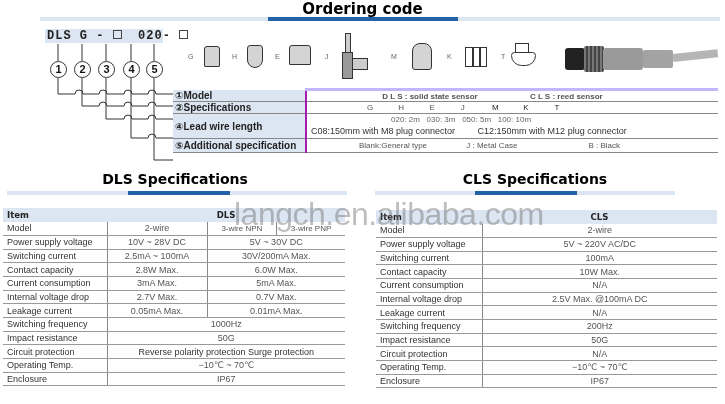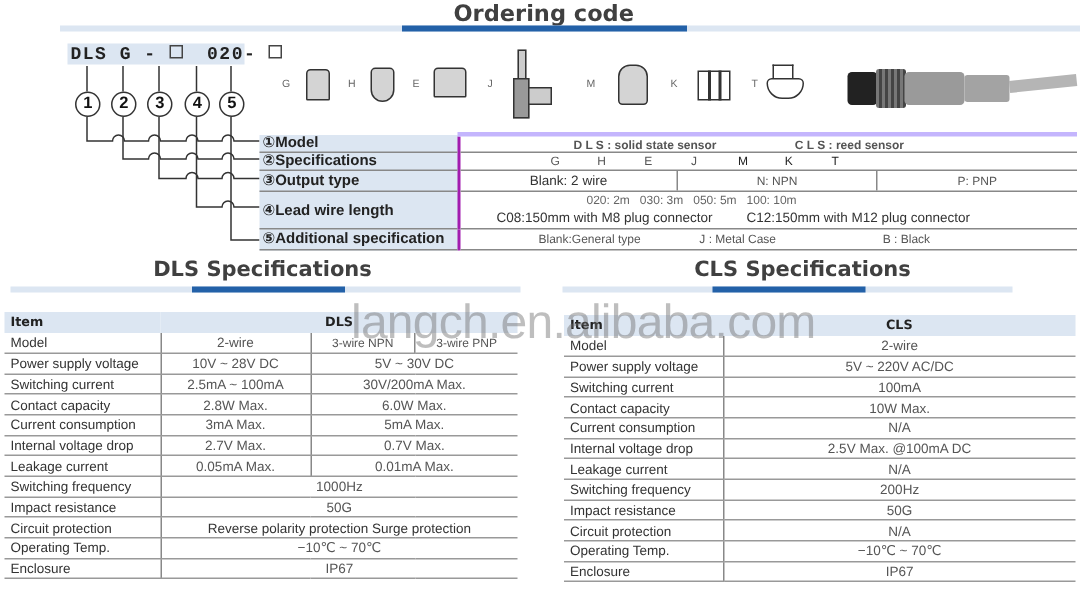--- a/index.html
+++ b/index.html
@@ -1,20 +1,20 @@
 <!DOCTYPE html>
 <html><head>
 <meta charset="utf-8">
 <style>
   * { box-sizing: border-box; margin: 0; padding: 0; }
   html, body { width: 725px; height: 404px; background: #ffffff; overflow: hidden; }
   body { position: relative; font-family: "Liberation Sans", "DejaVu Sans", sans-serif; color: #333; }
 
   .title-block { position: absolute; text-align: center; }
-  .title-text { font-family: "DejaVu Sans", sans-serif; font-weight: bold; color: #404040; text-align: right; }
+  .title-text { font-family: "DejaVu Sans", sans-serif; font-weight: bold; color: #000000; text-align: right; }
   .title-bar { position: absolute; height: 4px; background: #dce6f2; }
   .title-bar-accent { position: absolute; height: 4px; background: #2361a8; }
 
   
   #ord-title { left: 0; width: 725px; top: 0; font-size: 15px; }
   
   .code-line { position: absolute; left: 45px; top: 29px; width: 118px; height: 14px; background: #dce6f2;
     font-family: Liberation Mono, monospace; font-weight: bold; font-size: 12px; color: #222; letter-spacing: 1px; padding-left: 2px; line-height: 14px; white-space: nowrap; }
   .sq { display: inline-block; width: 9px; height: 9px; border: 1px solid #444; vertical-align: middle; margin-top: -2px; }
 
@@ -134,34 +134,24 @@
       <span style="display:inline-block; width:29px;">G</span>
       <span style="display:inline-block; width:29px;">H</span>
       <span style="display:inline-block; width:29px;">E</span>
       <span style="display:inline-block; width:29px;">J</span>
       <span style="display:inline-block; width:29px; color:#222;">M</span>
       <span style="display:inline-block; width:29px; color:#222;">K</span>
       <span style="display:inline-block; width:29px; color:#222;">T</span>
     </td>
   </tr>
   <tr>
-    <td class="ord-label">③Output type</td>
-    <td style="padding:0; height:13px;">
-      <div style="display:flex; height:13px; font-size:9px; line-height:13px;">
-        <span style="width:145px; text-align:center; color:#333; border-right:1px solid #888;">Blank: 2 wire</span>
-        <span style="width:133px; text-align:center; color:#555; font-size:8px; border-right:1px solid #888;">N: NPN</span>
-        <span style="flex:1; text-align:center; color:#555; font-size:8px;">P: PNP</span>
-      </div>
-    </td>
-  </tr>
-  <tr>
     <td class="ord-label" style="height:25px;">④Lead wire length</td>
     <td style="height:25px; padding:0 4px;">
       <div style="font-size:8px; color:#666; padding-left:80px; line-height:10px; white-space:pre;">020: 2m   030: 3m   050: 5m   100: 10m</div>
-      <div style="font-size:9px; color:#333; line-height:12px; white-space:nowrap;margin-left:20px;">
+      <div style="font-size:9px; color:#333; line-height:12px; white-space:nowrap;">
         <span>C08:150mm with M8 plug connector</span>
         <span style="margin-left:20px;">C12:150mm with M12 plug connector</span>
       </div>
     </td>
   </tr>
   <tr>
     <td class="ord-label" style="height:14px;">⑤Additional specification</td>
     <td style="height:14px; font-size:8px; color:#555;">
       <span style="display:inline-block; width:155px; padding-left:50px;">Blank:General type</span>
       <span style="display:inline-block; width:120px;">J : Metal Case</span>

